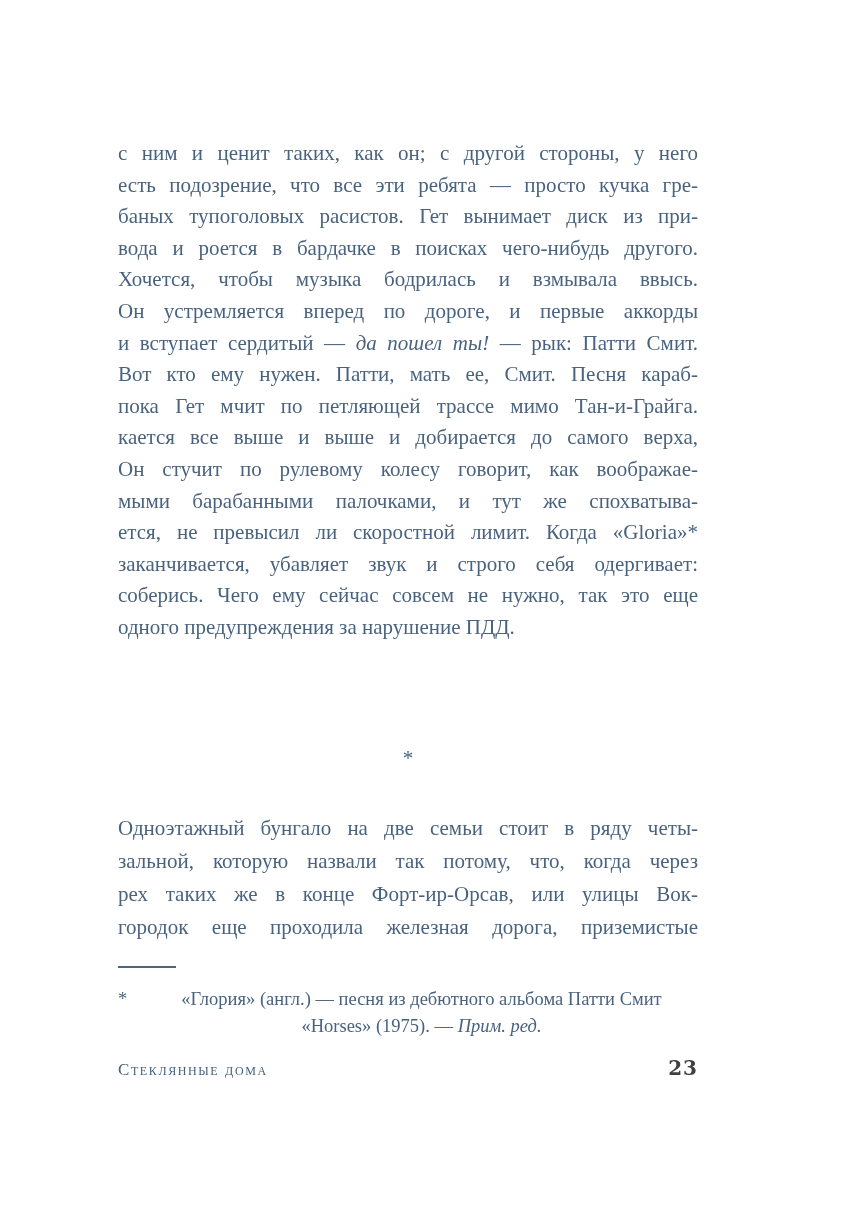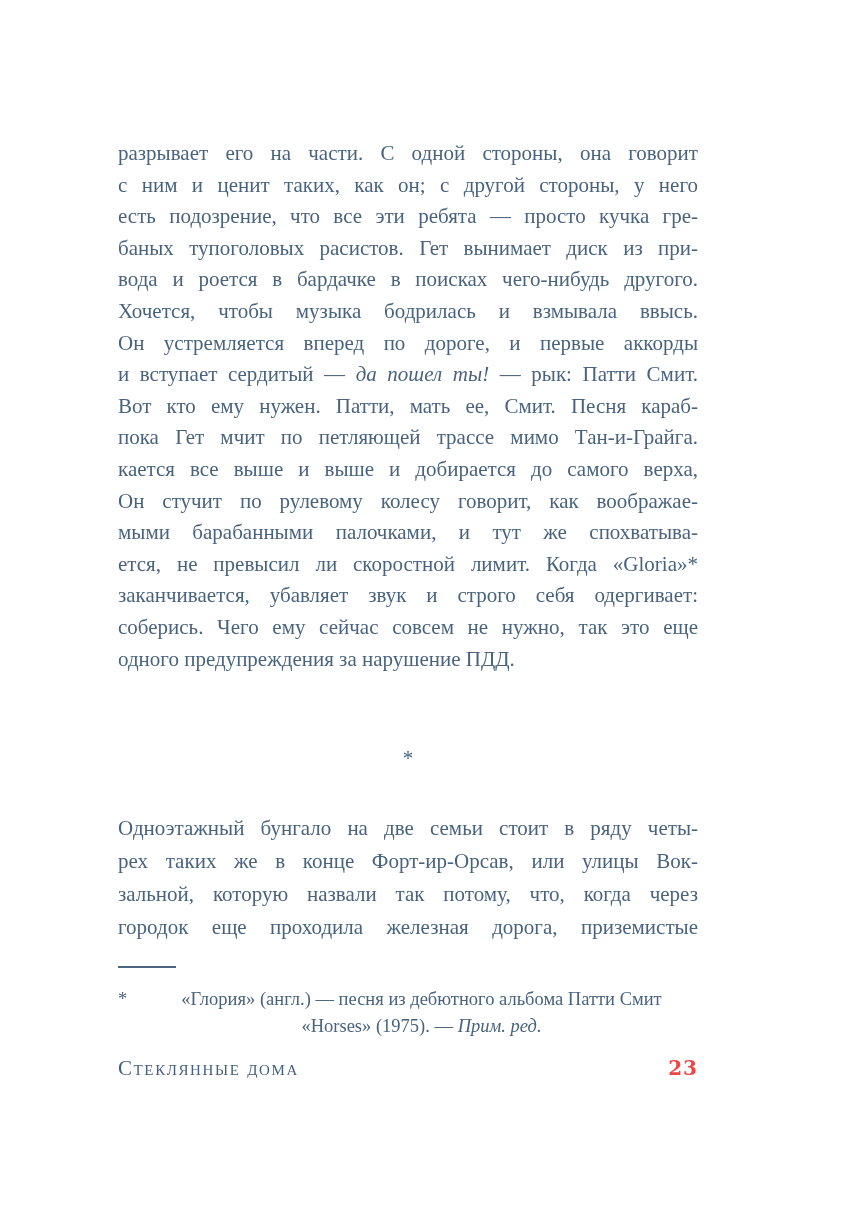--- a/index.html
+++ b/index.html
@@ -53,40 +53,39 @@
   #footnote .fn-marker { width: 27px; flex: 0 0 27px; }
   #footnote .fn-body { flex: 1; text-align: center; }
 
   #footer {
     position: absolute;
     left: 118px; top: 1056px; width: 580px;
     display: flex; justify-content: space-between; align-items: baseline;
   }
   #running-title {
     font-variant: small-caps;
-    font-size: 21px;
+    font-size: 17px;
     letter-spacing: 1.6px;
     color: #44607d;
   }
   #page-number {
     font-family: "DejaVu Serif", "Liberation Serif", serif;
     font-weight: 700;
     font-size: 20px;
     letter-spacing: 1px;
-    color: #ef4444;
+    color: #404040;
     margin-left: 34px;
   }
 </style>
 </head>
 <body>
 
 <div class="page">
 
   <div id="para1" class="para">
-    <div class="line">разрывает его на части. С одной стороны, она говорит</div>
     <div class="line">с ним и ценит таких, как он; с другой стороны, у него</div>
     <div class="line">есть подозрение, что все эти ребята — просто кучка гре-</div>
     <div class="line">баных тупоголовых расистов. Гет вынимает диск из при-</div>
     <div class="line">вода и роется в бардачке в поисках чего-нибудь другого.</div>
     <div class="line">Хочется, чтобы музыка бодрилась и взмывала ввысь.</div>
     <div class="line">Он устремляется вперед по дороге, и первые аккорды</div>
     <div class="line"><span>и вступает сердитый — </span><span class="ital">да пошел ты!</span><span> — рык: Патти Смит.</span></div>
     <div class="line">Вот кто ему нужен. Патти, мать ее, Смит. Песня караб-</div>
     <div class="line">пока Гет мчит по петляющей трассе мимо Тан-и-Грайга.</div>
     <div class="line">кается все выше и выше и добирается до самого верха,</div>
@@ -95,22 +94,22 @@
     <div class="line">ется, не превысил ли скоростной лимит. Когда «Gloria»*</div>
     <div class="line">заканчивается, убавляет звук и строго себя одергивает:</div>
     <div class="line">соберись. Чего ему сейчас совсем не нужно, так это еще</div>
     <div class="line lastline">одного предупреждения за нарушение ПДД.</div>
   </div>
 
   <div id="separator">*</div>
 
   <div id="para2" class="para">
     <div class="line">Одноэтажный бунгало на две семьи стоит в ряду четы-</div>
+    <div class="line">зальной, которую назвали так потому, что, когда через</div>
     <div class="line">рех таких же в конце Форт-ир-Орсав, или улицы Вок-</div>
-    <div class="line">зальной, которую назвали так потому, что, когда через</div>
     <div class="line">городок еще проходила железная дорога, приземистые</div>
   </div>
 
   <div id="footnote-rule"></div>
 
   <div id="footnote">
     <span class="fn-marker">*</span>
     <div class="fn-body">
       <div>«Глория» (англ.) — песня из дебютного альбома Патти Смит</div>
       <div><span>«Horses» (1975). — </span><span class="ital">Прим. ред.</span></div>

